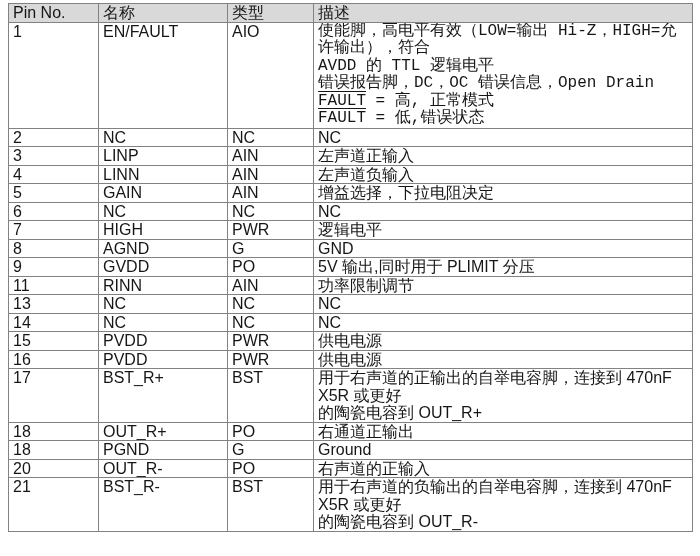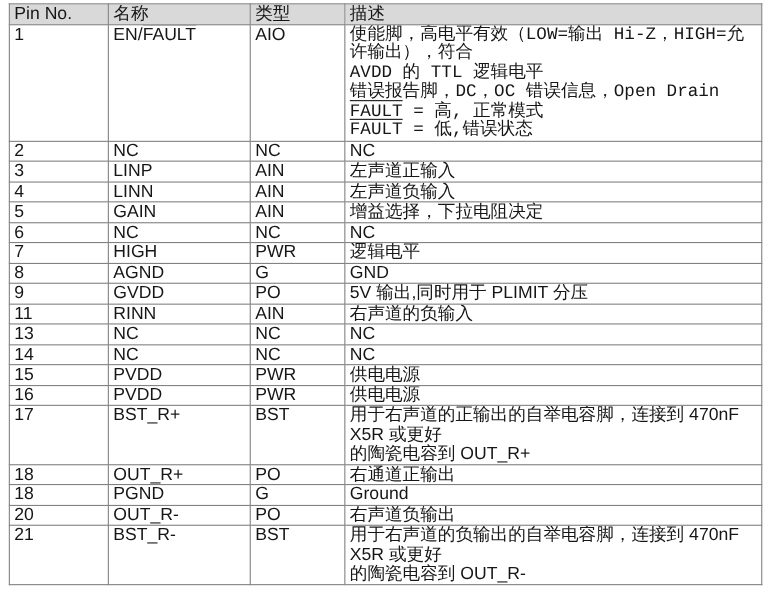--- a/index.html
+++ b/index.html
@@ -139,21 +139,21 @@
         <td>GVDD</td>
         <td>PO</td>
         <td class="c-desc">5V 输出,同时用于 PLIMIT 分压</td>
       </tr>
 
 
       <tr>
         <td>11</td>
         <td>RINN</td>
         <td>AIN</td>
-        <td class="c-desc">右声道的负输入</td>
+        <td class="c-desc">功率限制调节</td>
       </tr>
 
 
       <tr>
         <td>13</td>
         <td>NC</td>
         <td>NC</td>
         <td class="c-desc">NC</td>
       </tr>
 
@@ -197,21 +197,21 @@
         <td>18</td>
         <td>PGND</td>
         <td>G</td>
         <td class="c-desc">Ground</td>
       </tr>
 
       <tr>
         <td>20</td>
         <td>OUT_R-</td>
         <td>PO</td>
-        <td class="c-desc">右声道负输出</td>
+        <td class="c-desc">右声道的正输入</td>
       </tr>
 
       <tr>
         <td>21</td>
         <td>BST_R-</td>
         <td>BST</td>
         <td class="c-desc">用于右声道的负输出的自举电容脚，连接到 470nF X5R 或更好
 的陶瓷电容到 OUT_R-</td>
       </tr>
 

